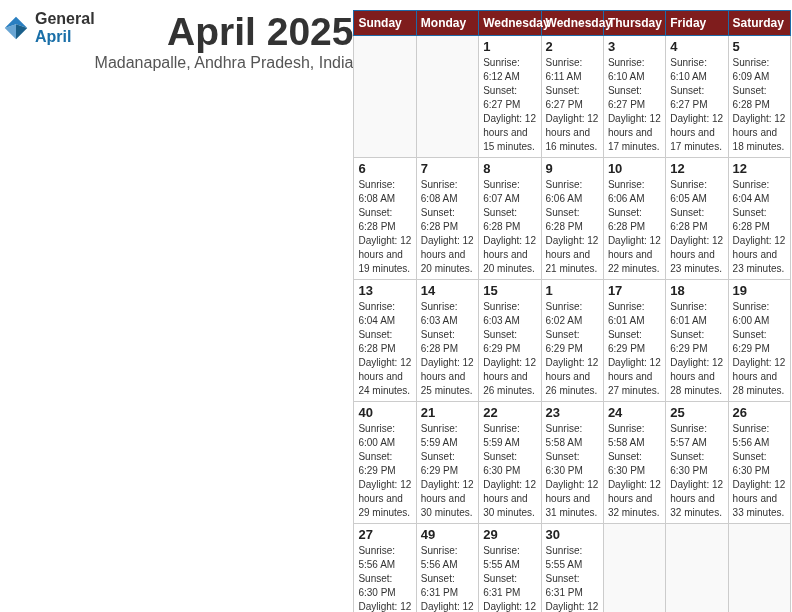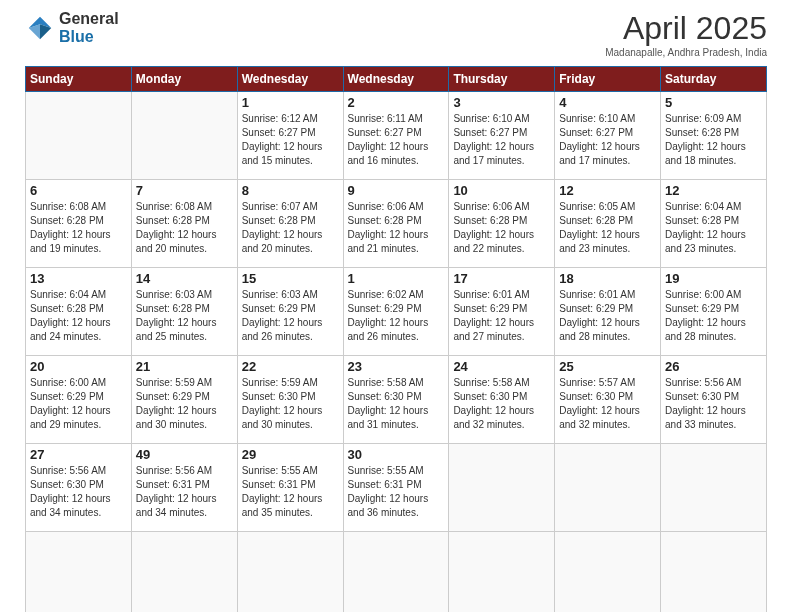--- a/index.html
+++ b/index.html
@@ -6,23 +6,23 @@
     body {
       width: 792px;
       height: 612px;
       background: #fff;
       font-family: Arial, sans-serif;
       overflow: hidden;
     }
     .page {
       width: 792px;
       height: 612px;
-      padding: 10px 25px;
-      display: flex;
-      flex-direction: column;
+      padding: 10px 1px;
+      display: flex;
+      flex-direction: row;
     }
     .header {
       display: flex;
       justify-content: space-between;
       align-items: flex-start;
       margin-bottom: 8px;
     }
     .logo {
       display: flex;
       align-items: center;
@@ -44,26 +44,26 @@
       color: #1a6fa8;
     }
     .logo-icon {
       width: 30px;
       height: 30px;
     }
     .title-block {
       text-align: right;
     }
     .month-title {
-      font-size: 32px;
-      font-weight: normal;
+      font-size: 39px;
+      font-weight: bold;
       color: #333;
     }
     .location {
-      font-size: 10px;
+      font-size: 16px;
       color: #555;
     }
     .calendar {
       flex: 1;
       border: 1px solid #ccc;
       border-collapse: collapse;
       width: 100%;
       table-layout: fixed;
     }
     .calendar th {
@@ -106,21 +106,21 @@
 <div class="page">
   <div class="header">
     <div class="logo">
       <svg class="logo-icon" viewBox="0 0 40 40">
         <polygon points="20,5 35,20 20,15 5,20" fill="#2a7fc1"></polygon>
         <polygon points="20,15 35,20 20,35" fill="#1a5f8a"></polygon>
         <polygon points="20,15 5,20 20,35" fill="#2a7fc1" opacity="0.7"></polygon>
       </svg>
       <div class="logo-text">
         <span class="logo-general">General</span>
-        <span class="logo-blue">Blue</span>
+        <span class="logo-blue">April</span>
       </div>
     </div>
     <div class="title-block">
       <div class="month-title">April 2025</div>
       <div class="location">Madanapalle, Andhra Pradesh, India</div>
     </div>
   </div>
   <table class="calendar">
     <thead>
       <tr>
@@ -213,21 +213,21 @@
             <span class="day-number">18</span>
             <div class="day-info">Sunrise: 6:01 AM<br>Sunset: 6:29 PM<br>Daylight: 12 hours and 28 minutes.</div>
           </td>
           <td>
             <span class="day-number">19</span>
             <div class="day-info">Sunrise: 6:00 AM<br>Sunset: 6:29 PM<br>Daylight: 12 hours and 28 minutes.</div>
           </td>
         </tr>
         <tr>
           <td>
-            <span class="day-number">20</span>
+            <span class="day-number">40</span>
             <div class="day-info">Sunrise: 6:00 AM<br>Sunset: 6:29 PM<br>Daylight: 12 hours and 29 minutes.</div>
           </td>
           <td>
             <span class="day-number">21</span>
             <div class="day-info">Sunrise: 5:59 AM<br>Sunset: 6:29 PM<br>Daylight: 12 hours and 30 minutes.</div>
           </td>
           <td>
             <span class="day-number">22</span>
             <div class="day-info">Sunrise: 5:59 AM<br>Sunset: 6:30 PM<br>Daylight: 12 hours and 30 minutes.</div>
           </td>

